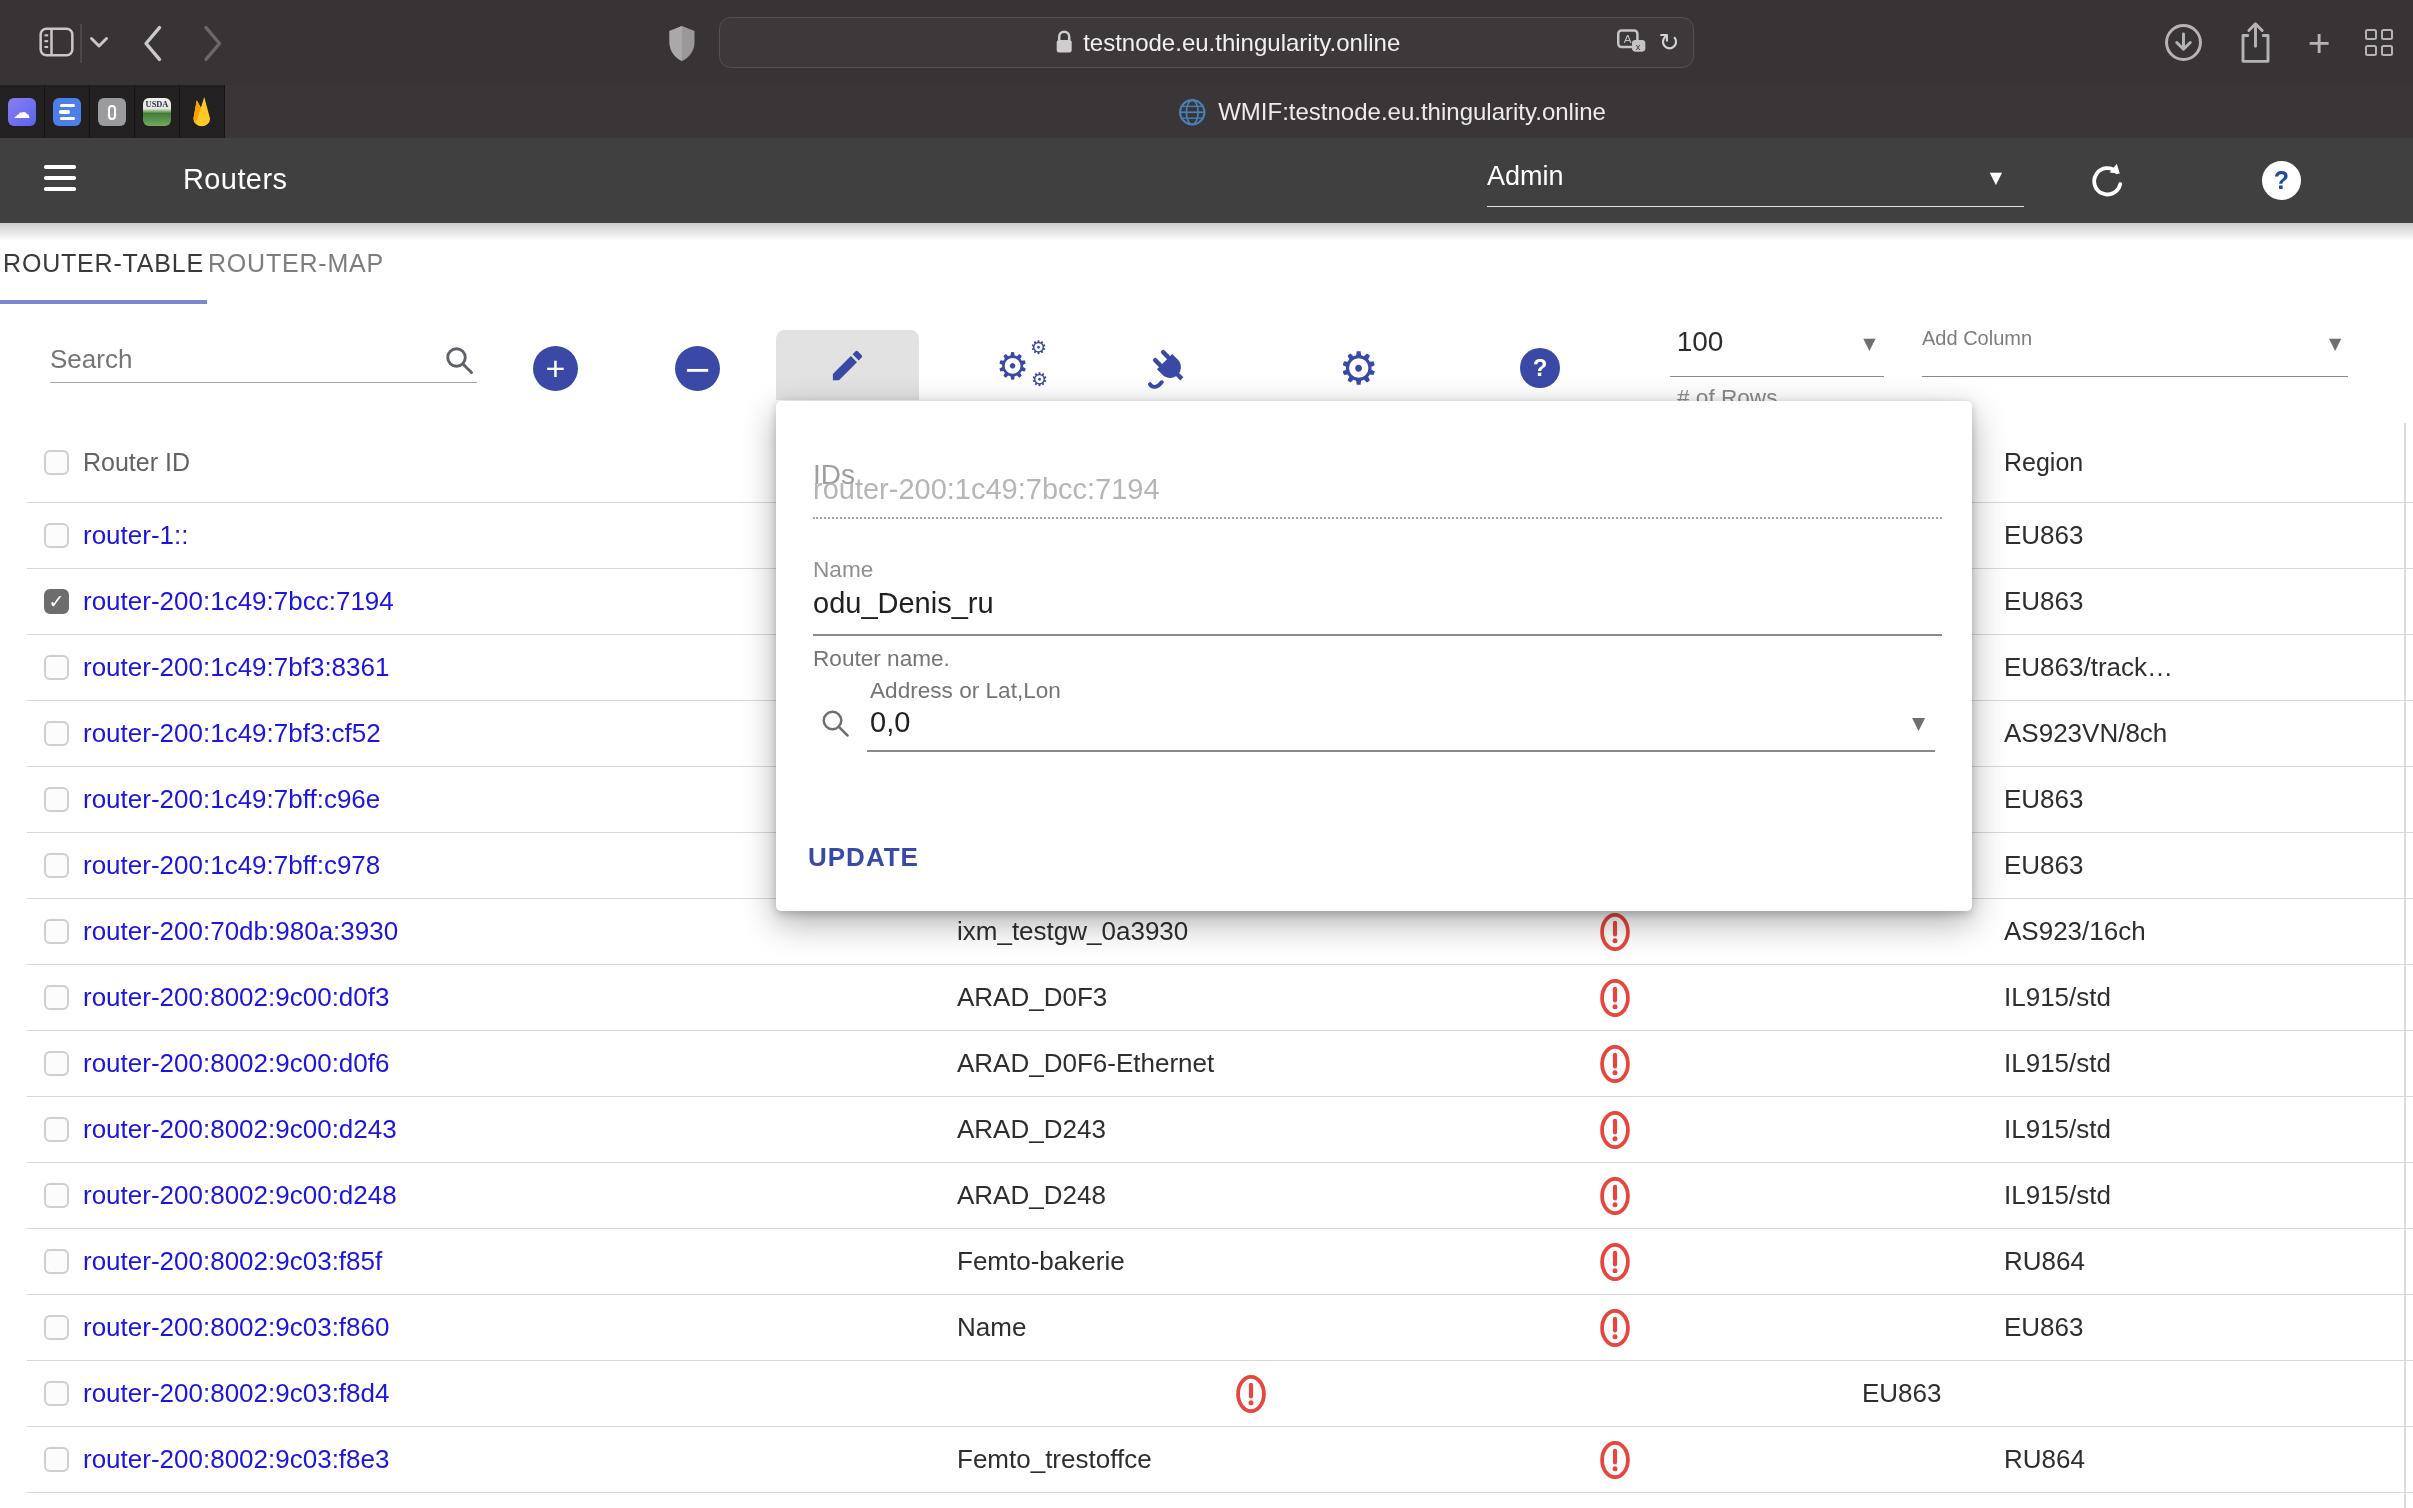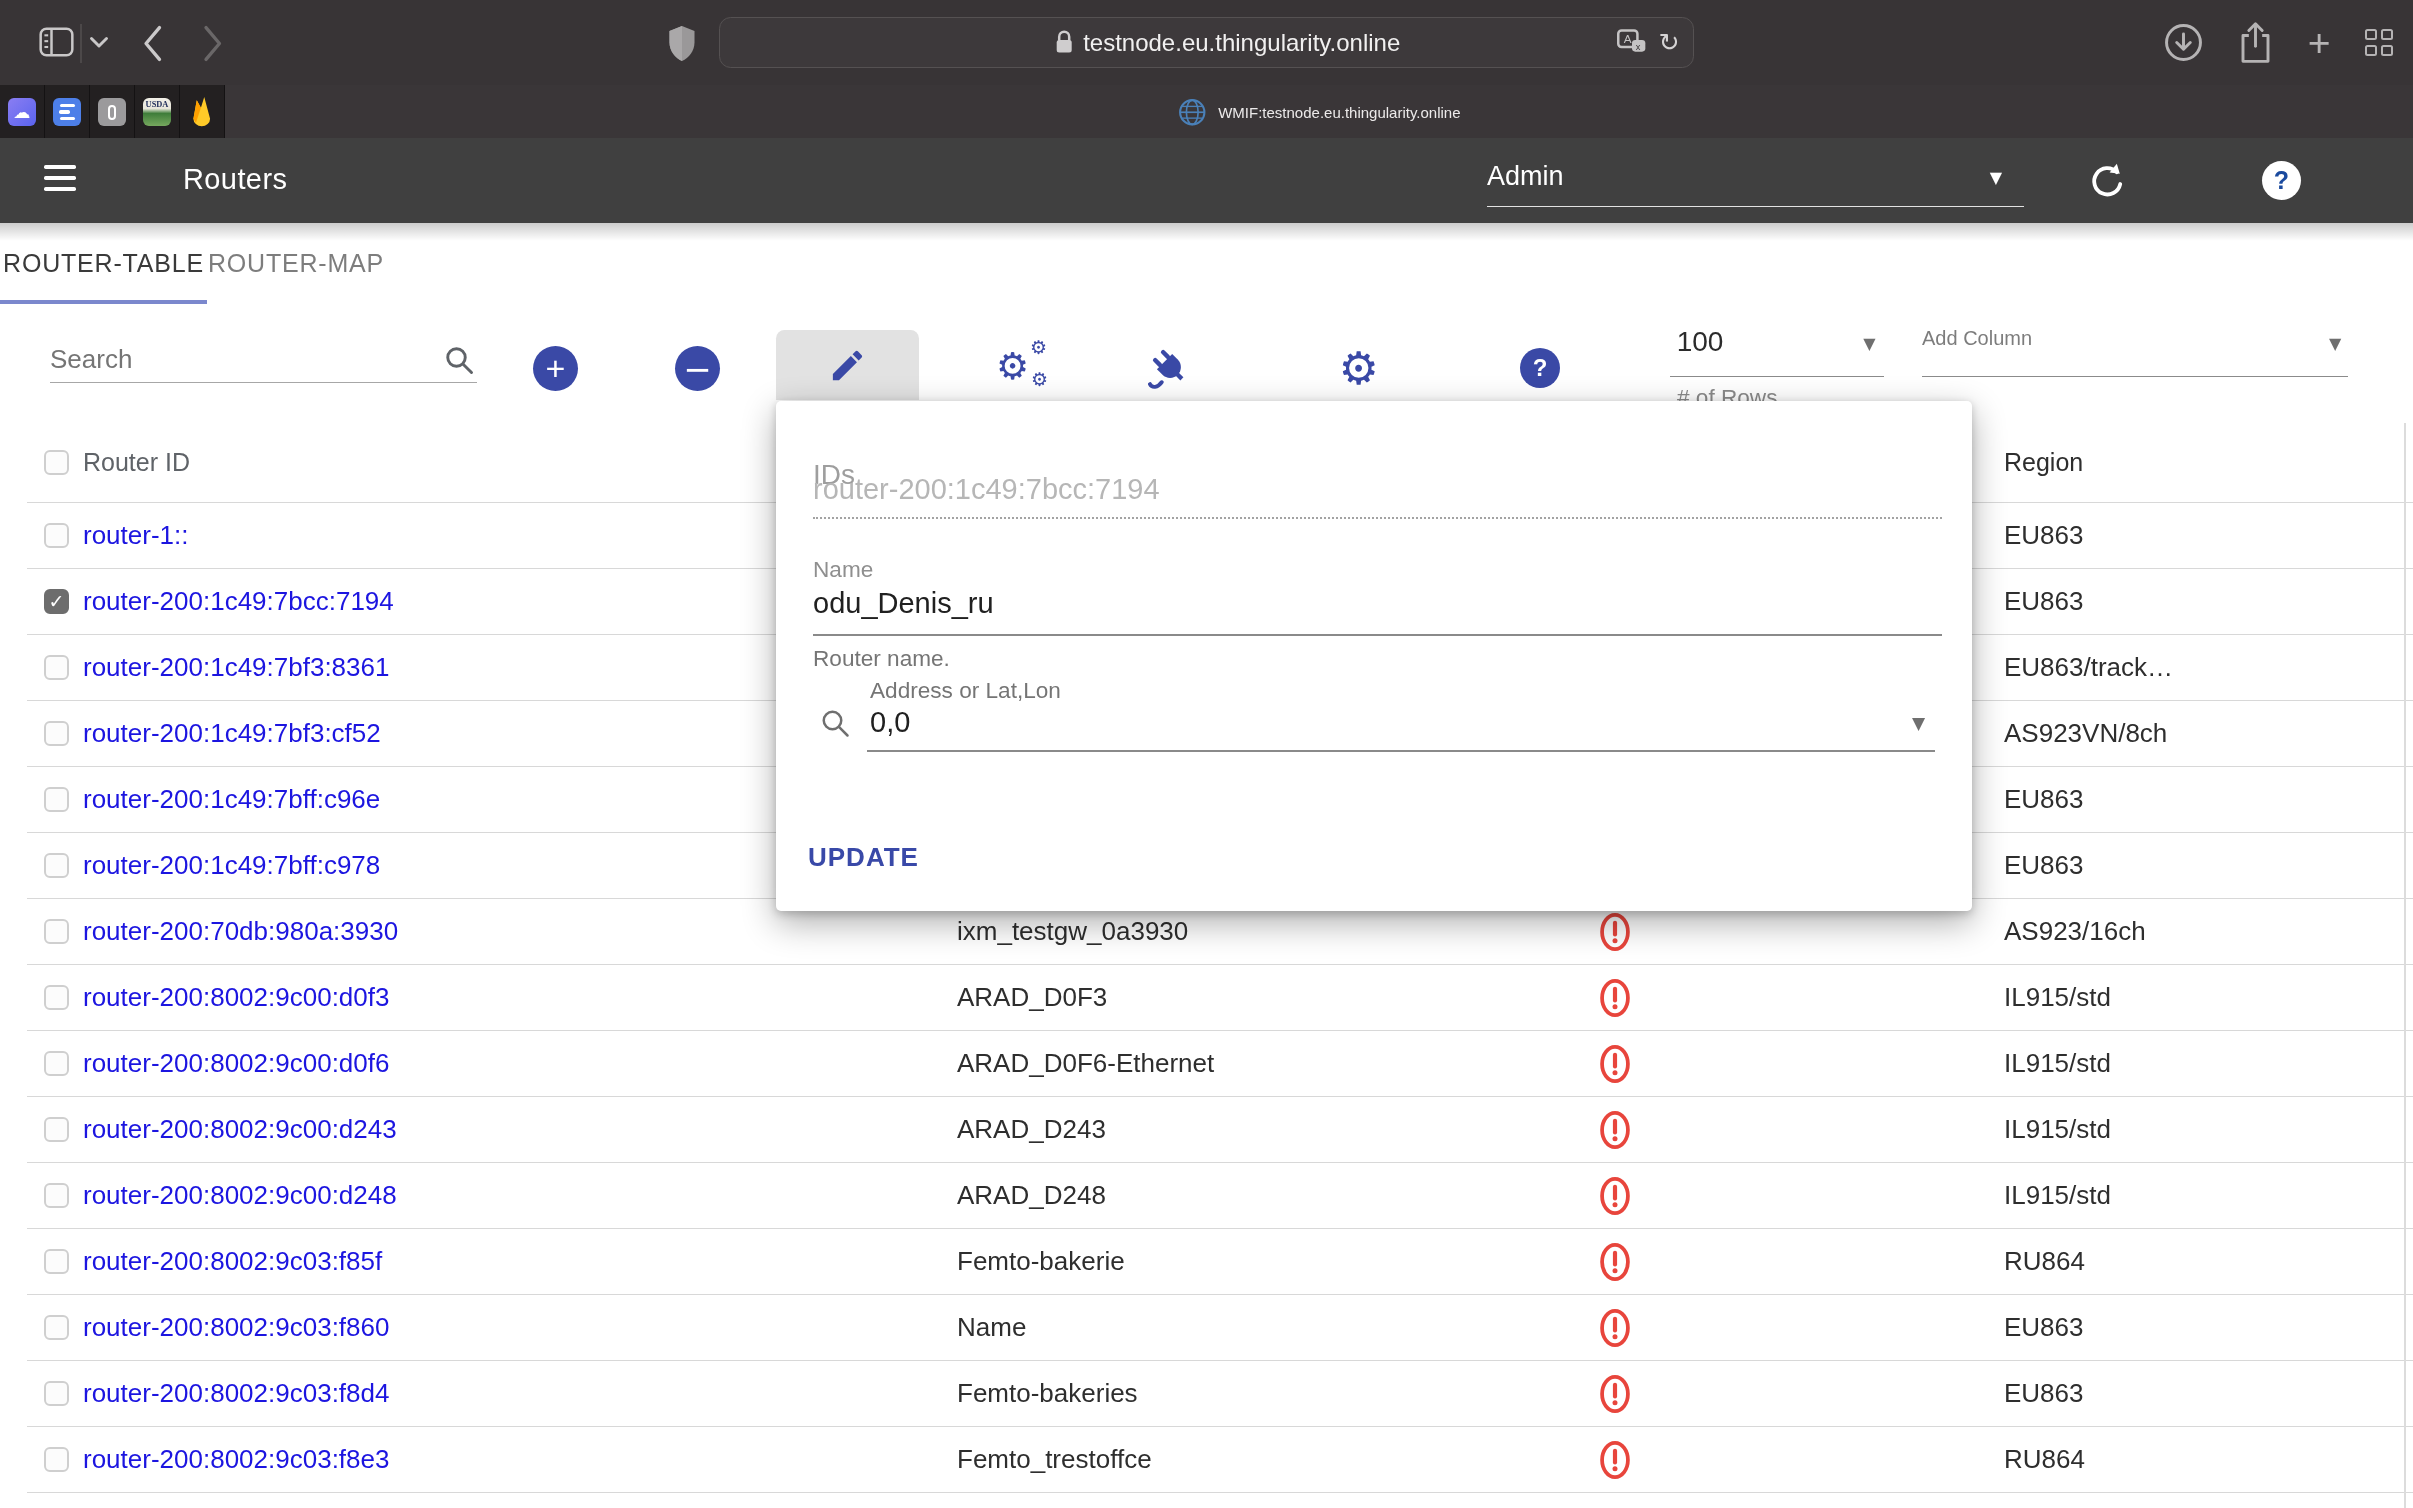--- a/index.html
+++ b/index.html
@@ -32,21 +32,21 @@
   .fav-cloud { background:linear-gradient(135deg,#8a7ef2,#5a63ee); color:#fff; font-size:17px; }
   .fav-docs { background:#4d7fe8; flex-direction:column; gap:3.4px; }
   .fav-docs i { display:block; width:15px; height:3.4px; background:#fff; border-radius:1.7px; }
   .fav-docs i:nth-child(2){ width:11px; align-self:flex-start; margin-left:6.7px; }
   .fav-generic { background:#9b9a9c; }
   .fav-generic i { display:block; width:8.4px; height:15px; border:2.1px solid #fff; border-radius:4.2px; }
   .fav-usda { background:linear-gradient(180deg,#f2f0e8 0%,#e8e6da 38%,#3f7d3a 55%,#76a85e 100%);
               color:#23305c; font-size:8.4px; font-weight:bold; font-family:"Liberation Serif",serif;
               align-items:flex-start; justify-content:center; padding-top:2.5px; }
   #active-tab { position:absolute; left:1178px; top:0; height:54px; display:flex; align-items:center; gap:11.7px; }
-  #tab-title { color:#eceaea; font-size:15px; }
+  #tab-title { color:#eceaea; font-size:24px; }
 
   
   #app-header { position:absolute; left:0; top:138px; width:2413px; height:100px; background:#404040; }
   #hamburger { position:absolute; left:44px; top:27px; width:34px; display:flex; flex-direction:column; gap:6.7px; cursor:pointer; }
   #hamburger i { display:block; width:32px; height:4.2px; background:#fff; border-radius:1.7px; }
   #page-title { position:absolute; left:183px; top:25px; color:#fff; font-size:29px; letter-spacing:0.4px; }
   #admin-select { position:absolute; left:1487px; top:15px; width:537px; height:54px; border-bottom:1.7px solid rgba(255,255,255,.85); }
   #admin-select .val { position:absolute; left:0; top:8.4px; color:#fff; font-size:27px; }
   #admin-select .tri { position:absolute; right:22px; top:15px; color:#fff; font-size:16px; }
   #header-refresh { position:absolute; left:2088px; top:23.5px; }
@@ -488,21 +488,20 @@
           <circle cx="20" cy="34.5" r="3" fill="#e8453c"></circle>
         </svg>
       </div>
     <div class="cell-region">EU863</div>
   </div>
   <div class="trow">
     <div class="cell-check">
         <span class="checkbox"></span>
       </div>
     <div><a class="rlink">router-200:8002:9c03:f8d4</a></div>
-    <div class="cell-name">Femto-bakeries</div>
     <div class="cell-err">
         <svg width="34" height="40" viewBox="0 0 40 48">
           <ellipse cx="20" cy="24" rx="15.5" ry="20.5" fill="none" stroke="#e8453c" stroke-width="4.5"></ellipse>
           <line x1="20" y1="13" x2="20" y2="27" stroke="#e8453c" stroke-width="5" stroke-linecap="round"></line>
           <circle cx="20" cy="34.5" r="3" fill="#e8453c"></circle>
         </svg>
       </div>
     <div class="cell-region">EU863</div>
   </div>
   <div class="trow">

